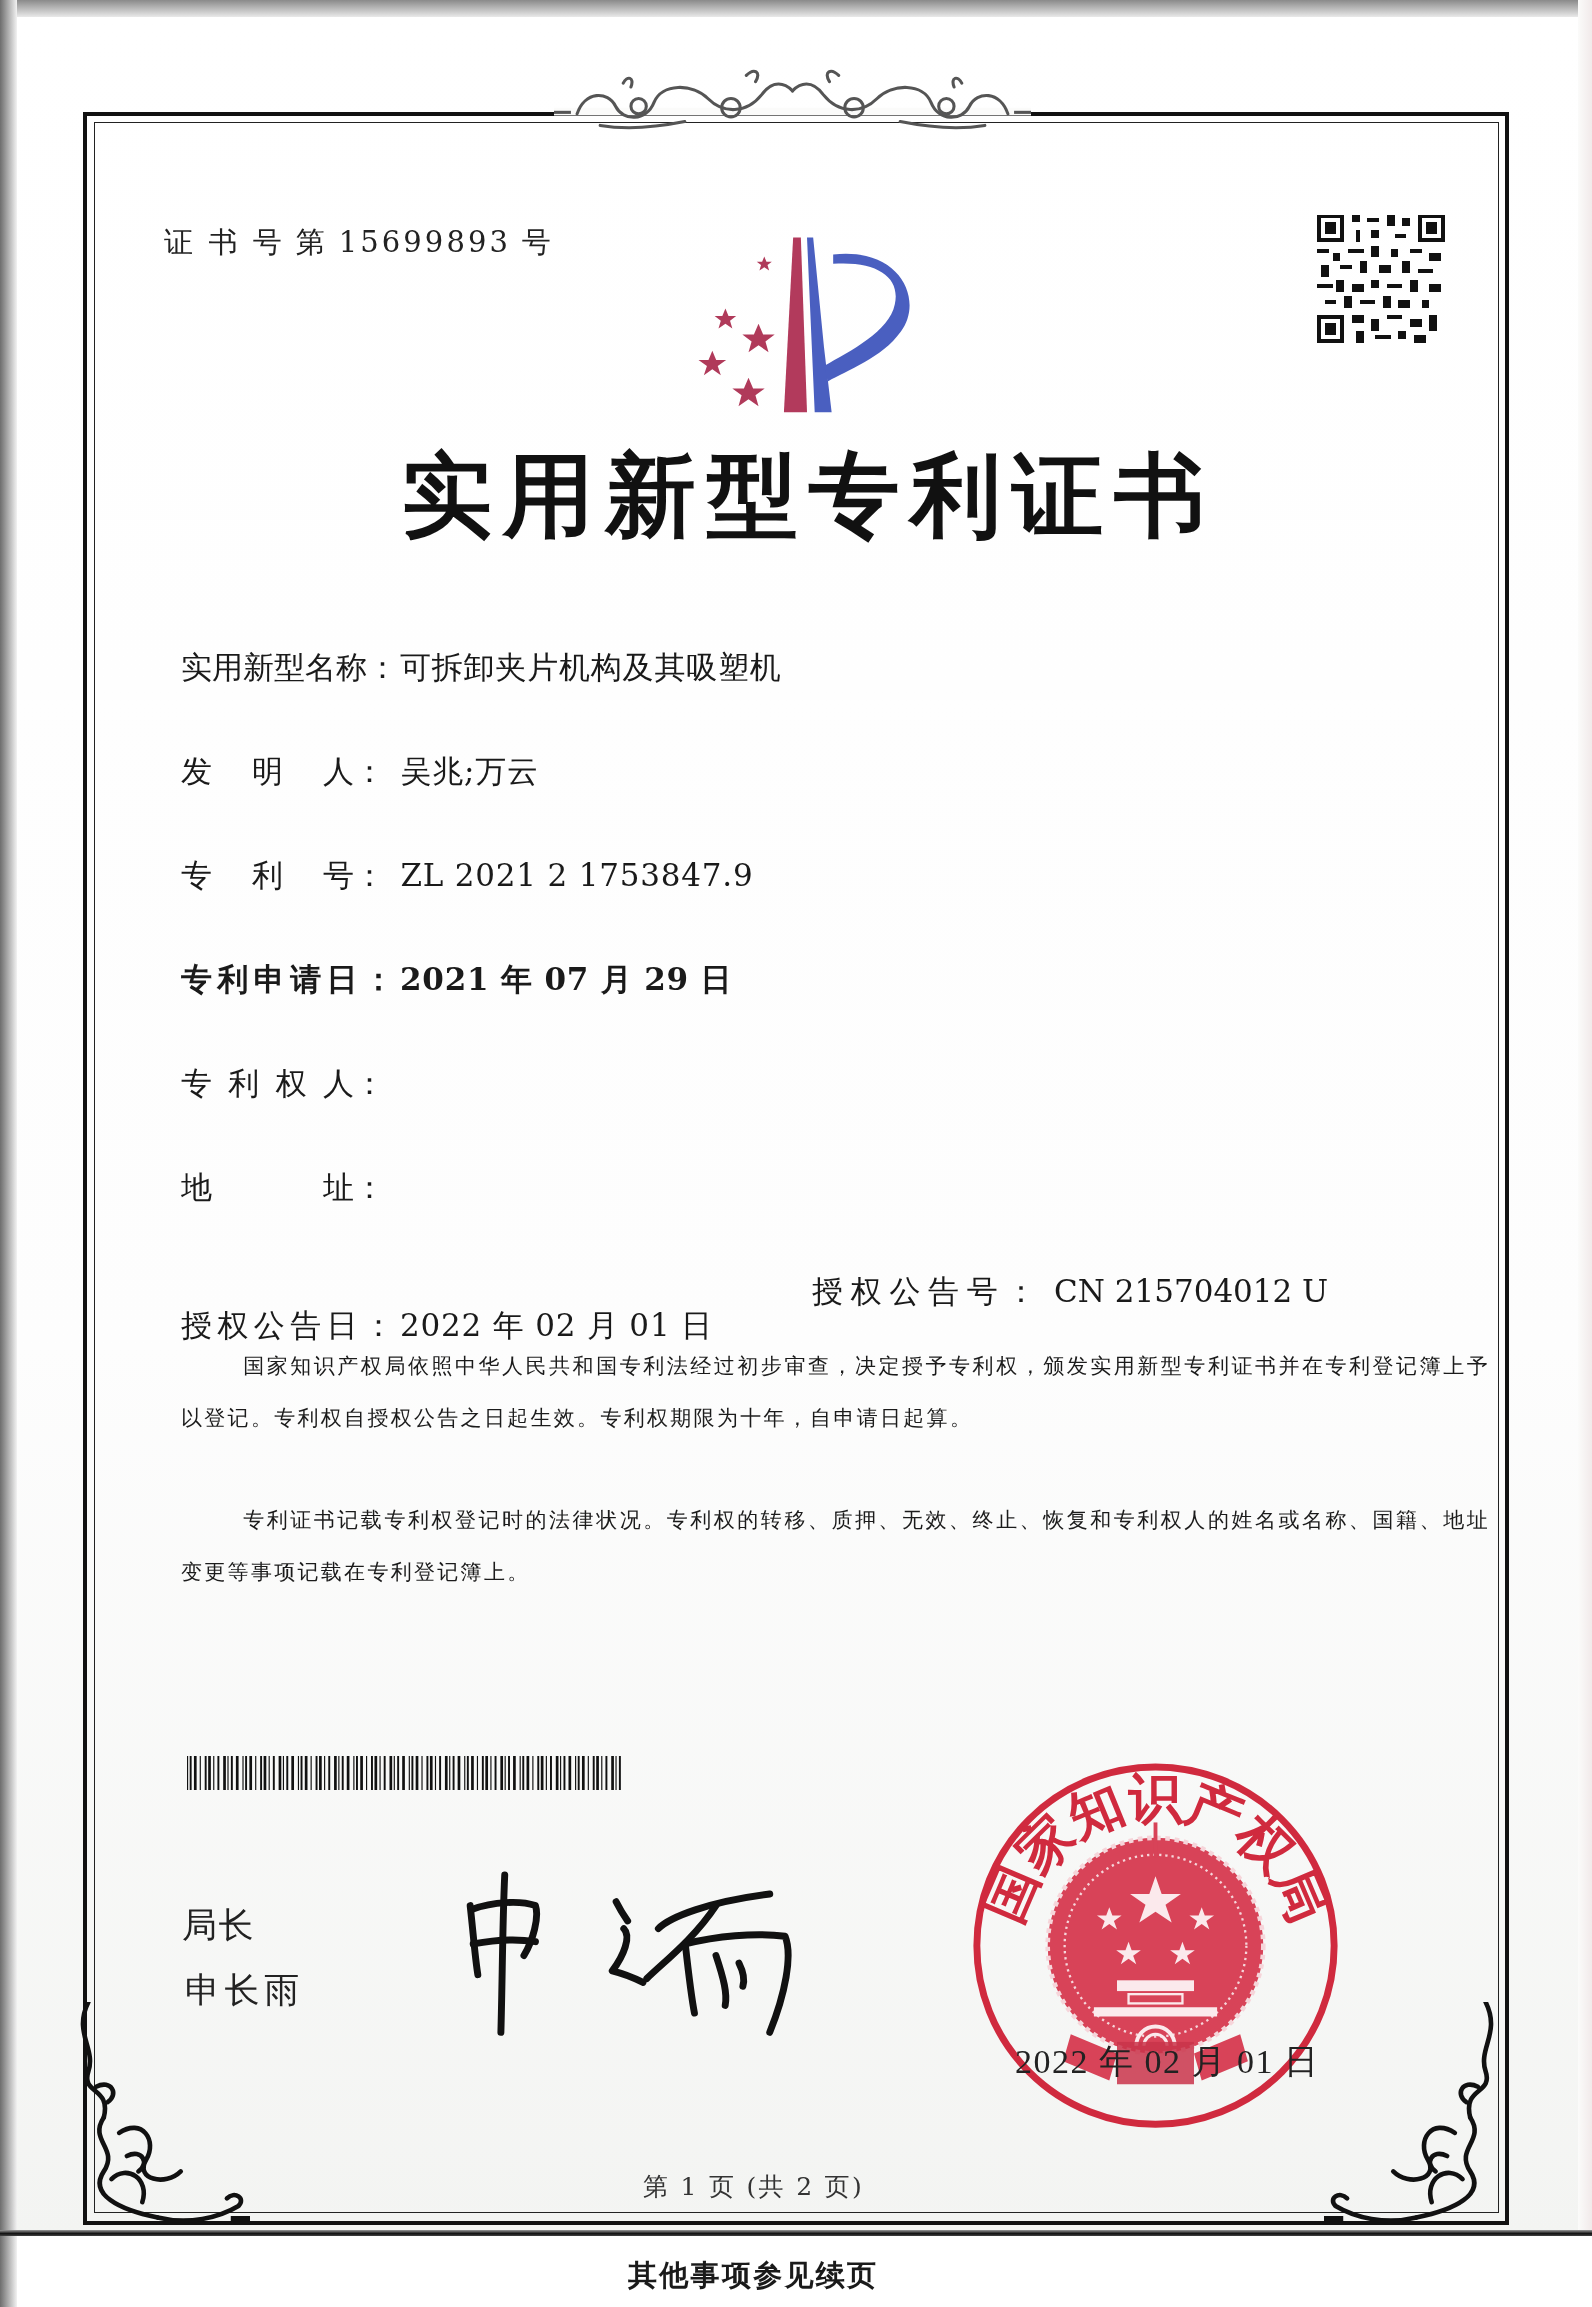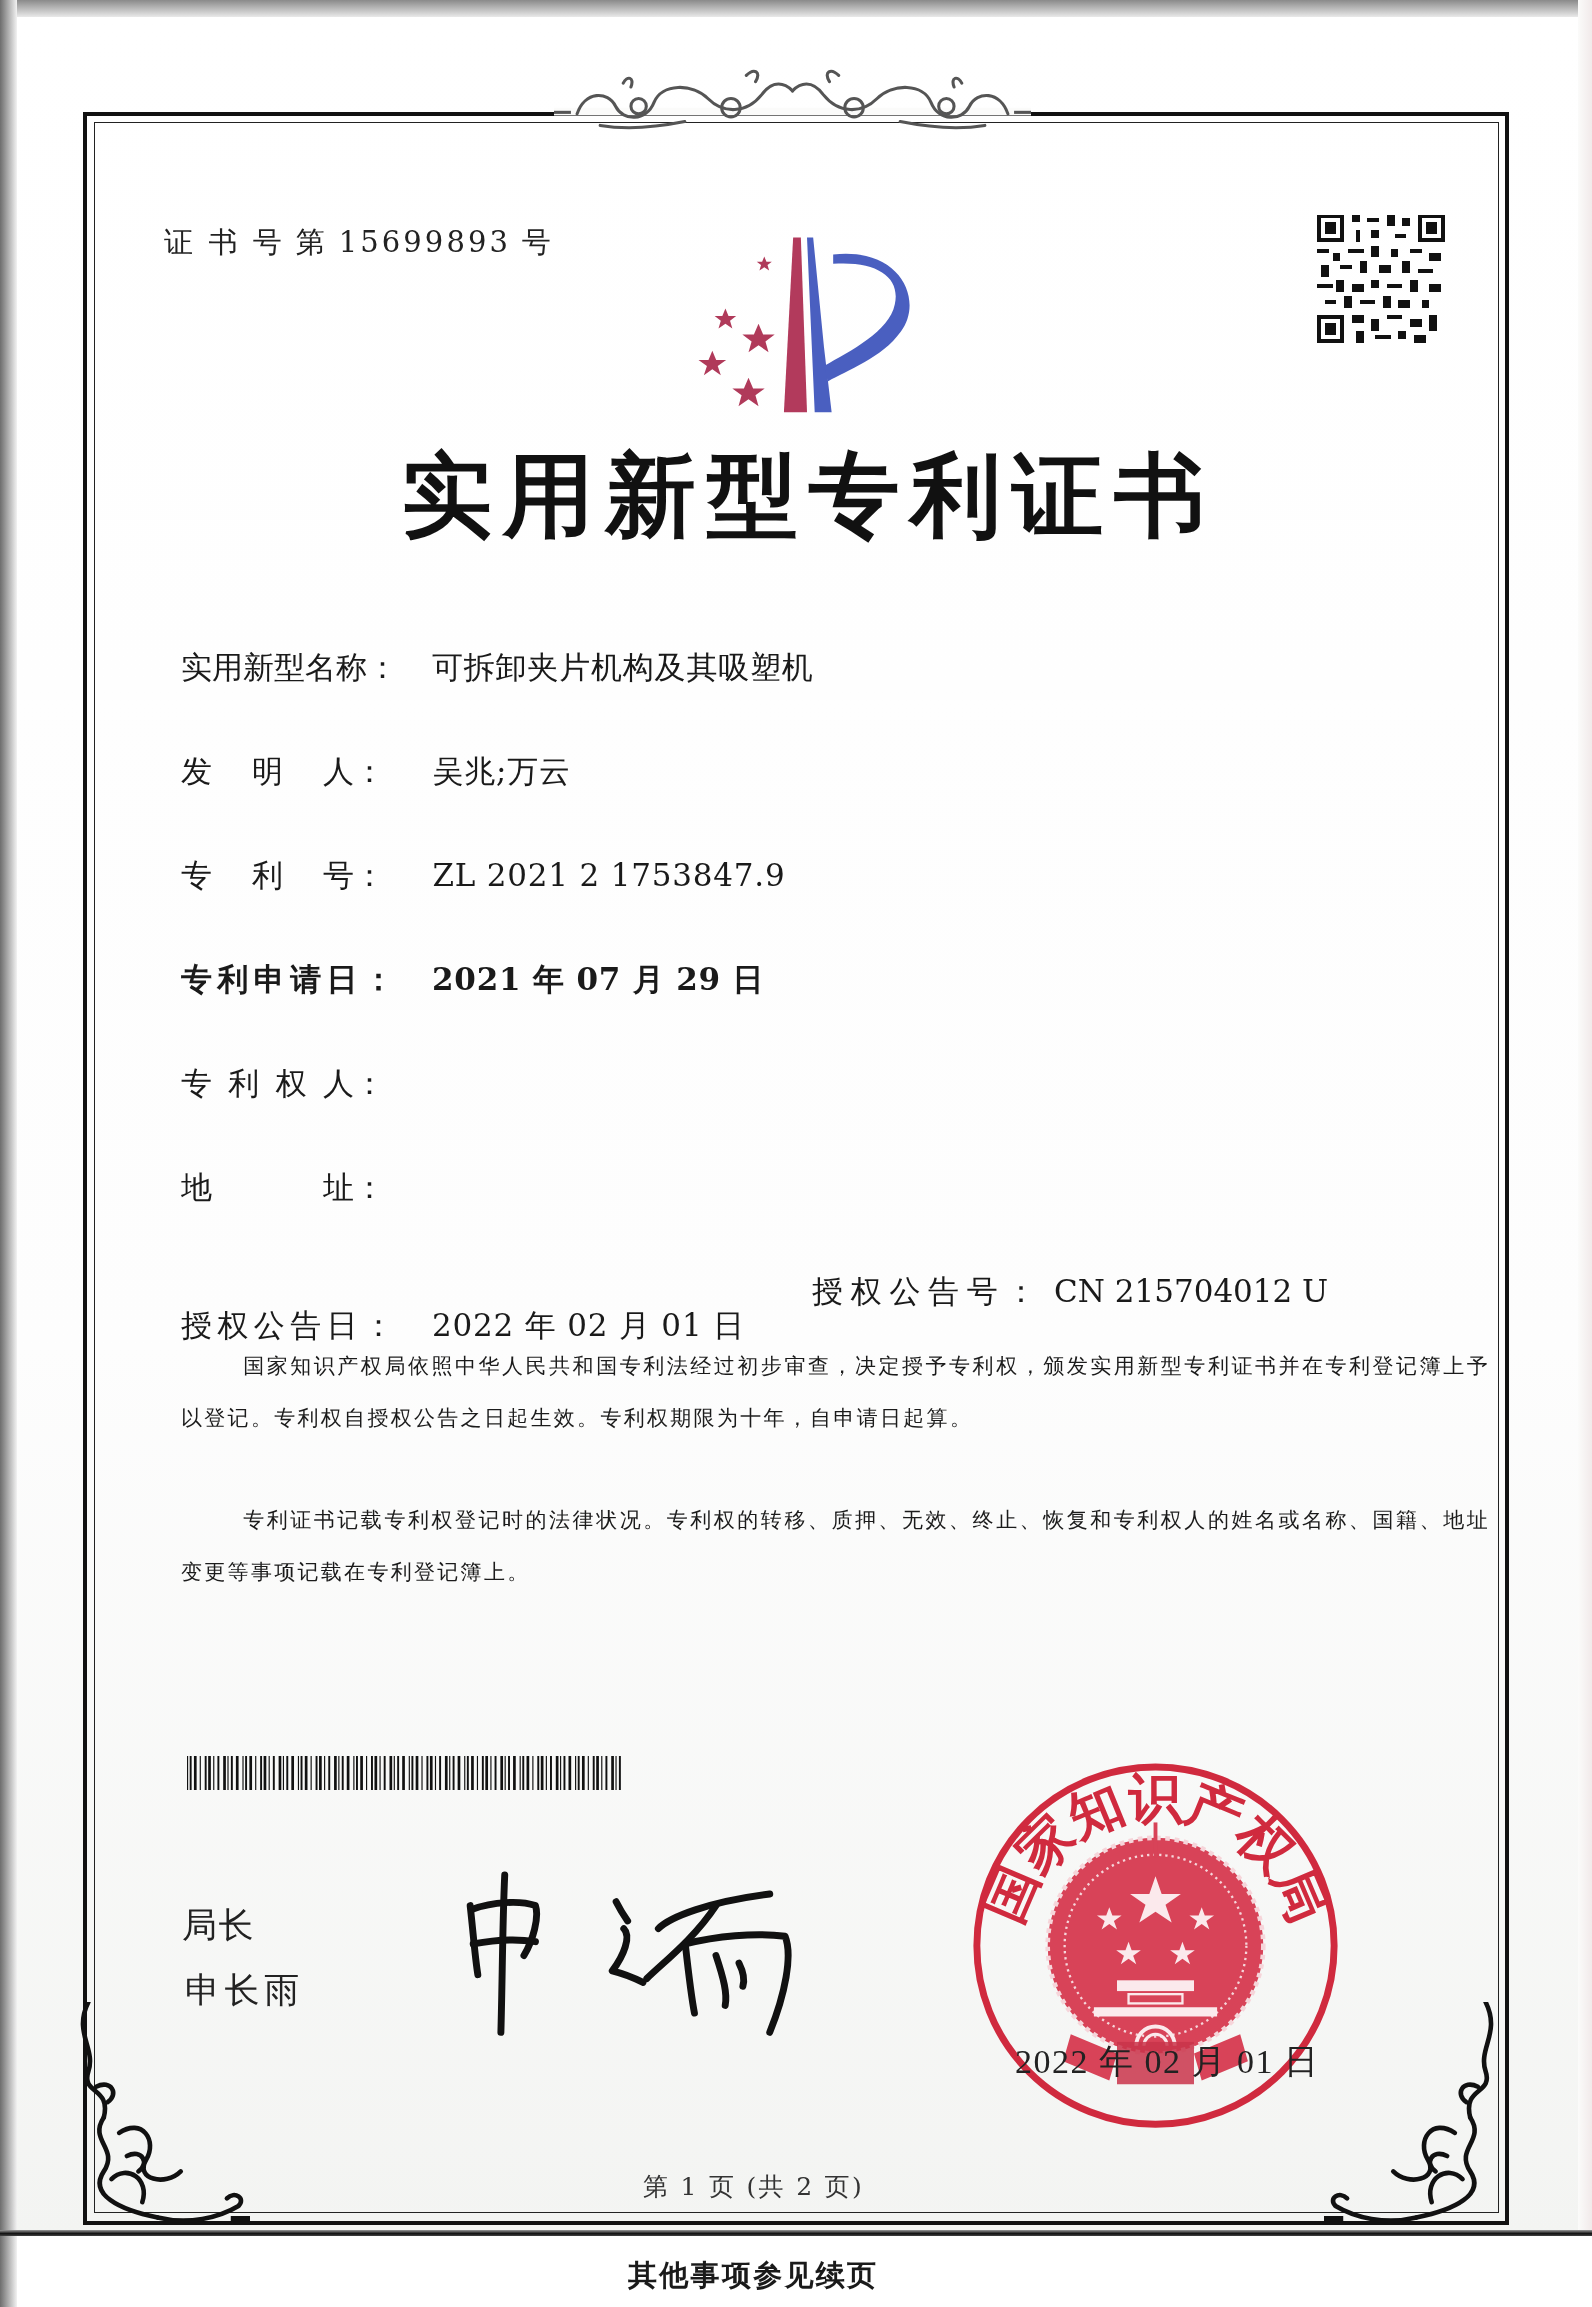--- a/index.html
+++ b/index.html
@@ -59,21 +59,21 @@
     font-size: 91px; font-weight: bold; letter-spacing: 10.8px; color: #111;
     padding-left: 25px; box-sizing: border-box;
   }
 
   .field {
     position: absolute; left: 181px; font-size: 31px; white-space: nowrap; color: #1a1a1a;
     display: flex; align-items: baseline;
   }
   .field .lbl { display: inline-block; width: 219px; letter-spacing: 0; }
   .field .lbl.spread { display: inline-flex; justify-content: space-between; width: 204px; margin-right: 15.4px; }
-  .field .val { letter-spacing: 0.8px; margin-left: 32px; }
+  .field .val { letter-spacing: 0.8px; }
   .f1 { top: 647px; }
   .f2 { top: 751px; }
   .f3 { top: 855px; }
   .f4 { top: 959px; font-weight: bold; }
   .f5 { top: 1063px; }
   .f6 { top: 1167px; }
   .f7 { top: 1305px; }
   .f7b { position: absolute; left: 812px; top: 1271px; font-size: 31px; white-space: nowrap; color: #1a1a1a; }
   .f7b .lbl { letter-spacing: 7.7px; }
 

